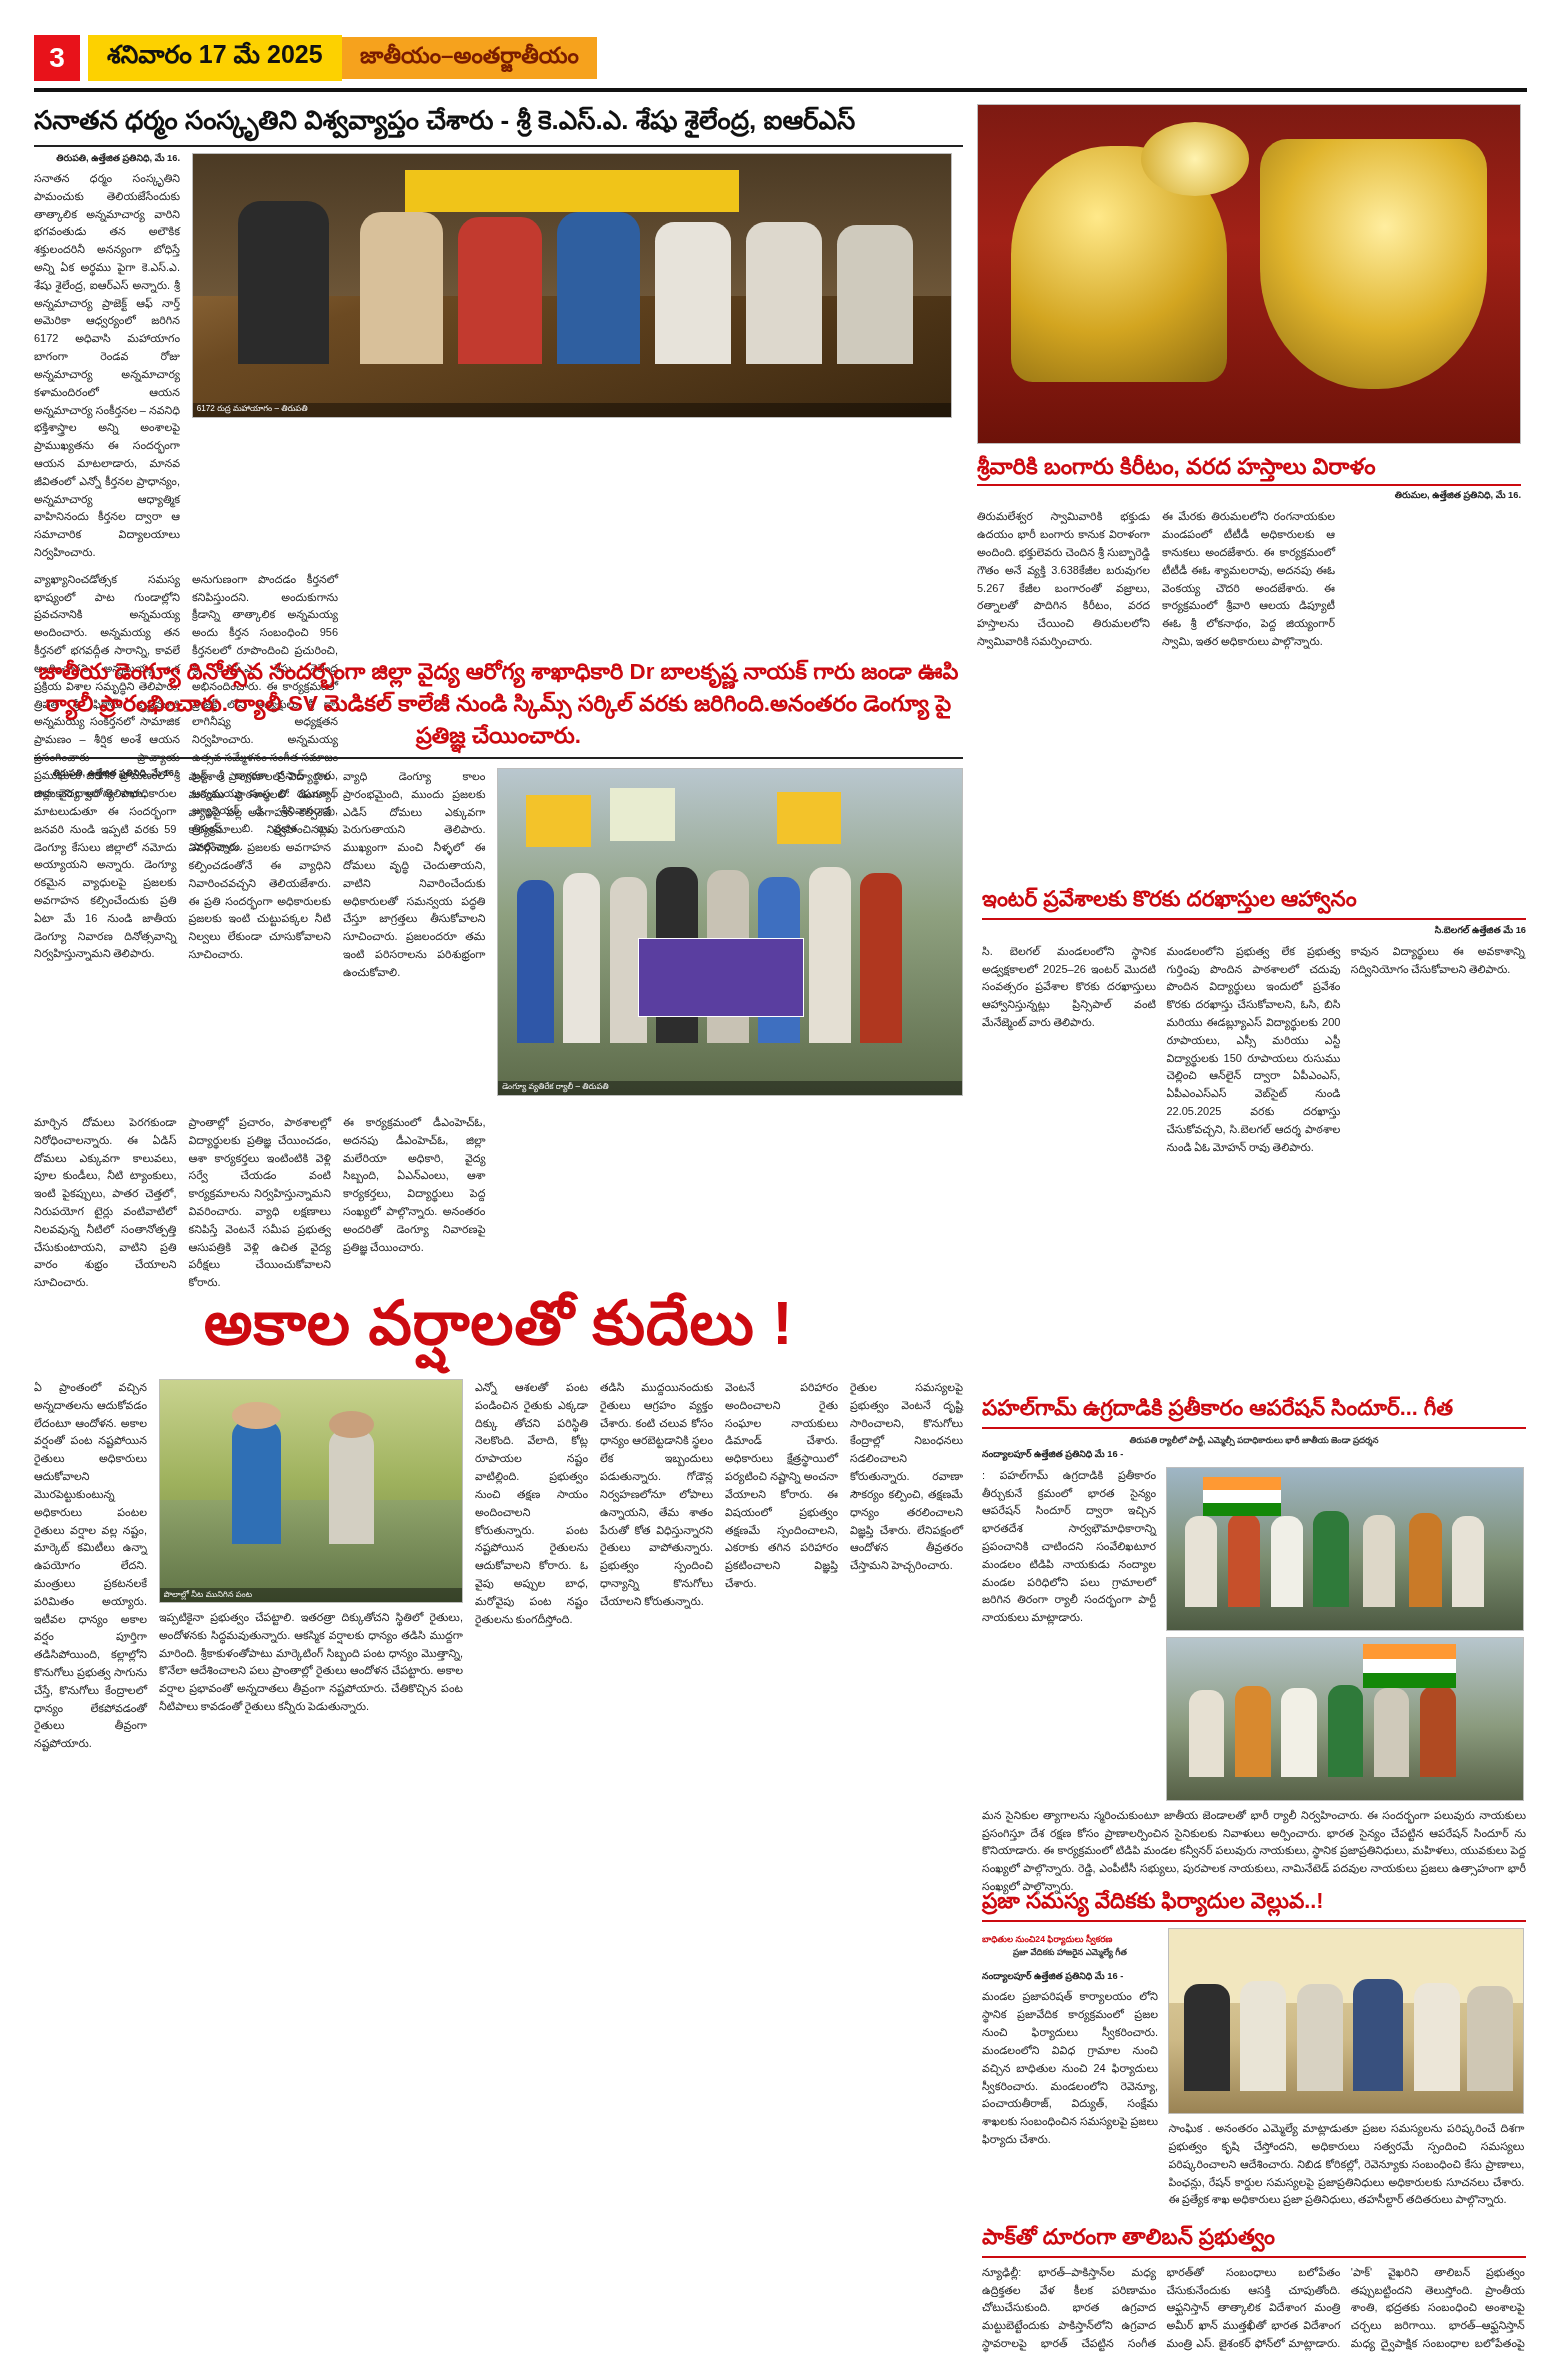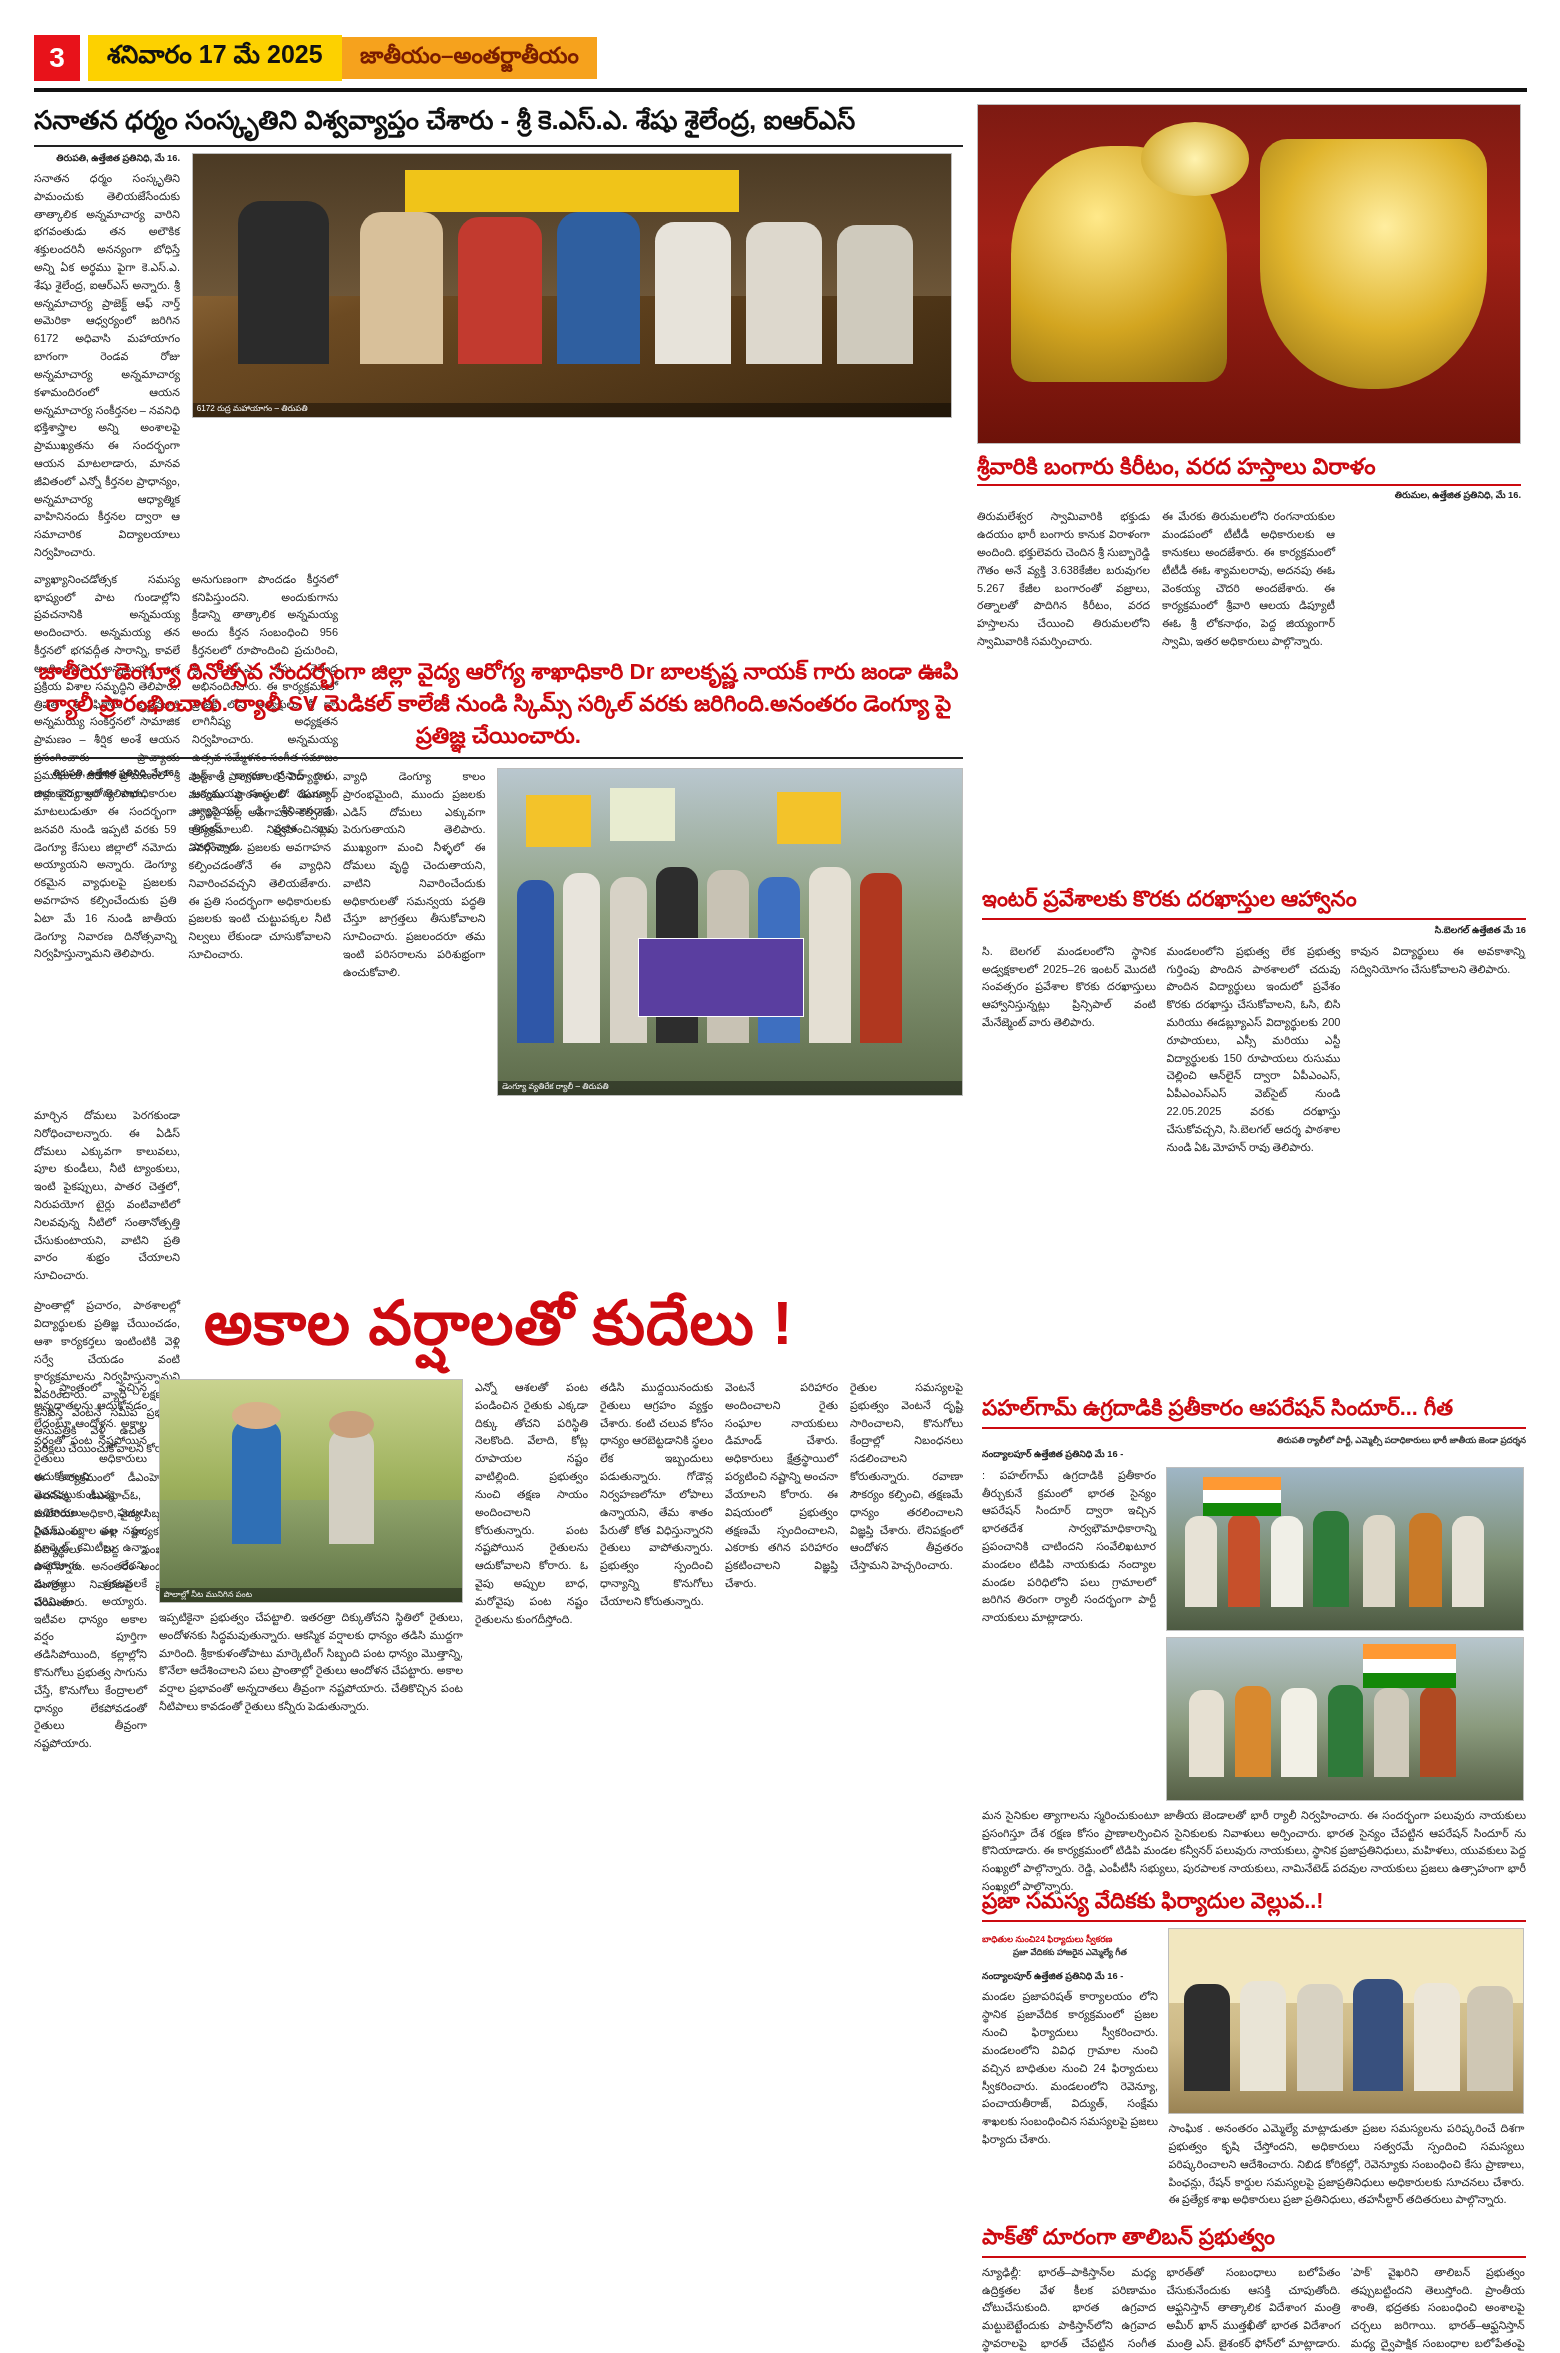--- a/index.html
+++ b/index.html
@@ -209,21 +209,21 @@
 
   
   .secR1 { position: absolute; left: 982px; top: 885px; width: 544px; }
   .secR2 { position: absolute; left: 982px; top: 1394px; width: 544px; }
   .secR3 { position: absolute; left: 982px; top: 1887px; width: 544px; }
   .r-title { font-size: 21.6px; font-weight: bold; color:#cc0a10; line-height: 1.32; }
   .r-cols { display:flex; gap: 10.4px; margin-top: 6px; }
   .r-cols .col { width: 174px; }
   .r-photo-stack { display:flex; flex-direction: column; gap: 6px; }
 
-  .tiny-cap { font-size: 8.6px; color:#333; text-align:right; line-height:1.4; }
+  .tiny-cap { font-size: 8.6px; color:#333; text-align:center; line-height:1.4; }
 
   
   .ph-grad-1 { background: linear-gradient(160deg,#b68a52,#6c4a22 40%,#3a2710); }
   .ph-grad-2 { background: linear-gradient(140deg,#c9a227,#f3d469 35%,#8a6a12 90%); }
   .ph-grad-3 { background: linear-gradient(170deg,#9fb85f,#5d7a35 45%,#2f4418); }
 </style>
 </head>
 <body>
 
 <div class="page">
@@ -322,21 +322,21 @@
           <div style="position:absolute;left:56%;top:33%;width:9%;height:51%;background:#3e6fc0;border-radius:15px 15px 0 0;"></div>
           <div style="position:absolute;left:67%;top:30%;width:9%;height:54%;background:#e4dfd3;border-radius:15px 15px 0 0;"></div>
           <div style="position:absolute;left:78%;top:32%;width:9%;height:52%;background:#b0371f;border-radius:15px 15px 0 0;"></div>
           <div style="position:absolute;left:30%;top:52%;width:36%;height:24%;background:#5a3ea0;border:1.5px solid #fff;"></div>
           <div style="position:absolute;left:6%;top:8%;width:14%;height:16%;background:#f3c32a;"></div>
           <div style="position:absolute;left:24%;top:6%;width:14%;height:16%;background:#e8ecd0;"></div>
           <div style="position:absolute;left:60%;top:7%;width:14%;height:16%;background:#f3c32a;"></div>
           <div class="cap">డెంగ్యూ వ్యతిరేక ర్యాలీ – తిరుపతి</div>
         </div>
       </div>
-      <div class="sec2-body" style="margin-top:11px;flex-direction:column;">
+      <div class="sec2-body" style="margin-top:18px;">
         <div class="col">
           <div class="tel">మార్చిన దోమలు పెరగకుండా నిరోధించాలన్నారు. ఈ ఏడిస్ దోమలు ఎక్కువగా కాలువలు, పూల కుండీలు, నీటి ట్యాంకులు, ఇంటి పైకప్పులు, పాతర చెత్తలో, నిరుపయోగ టైర్లు వంటివాటిలో నిలవవున్న నీటిలో సంతానోత్పత్తి చేసుకుంటాయని, వాటిని ప్రతి వారం శుభ్రం చేయాలని సూచించారు.</div>
         </div>
         <div class="col">
           <div class="tel">ప్రాంతాల్లో ప్రచారం, పాఠశాలల్లో విద్యార్థులకు ప్రతిజ్ఞ చేయించడం, ఆశా కార్యకర్తలు ఇంటింటికి వెళ్లి సర్వే చేయడం వంటి కార్యక్రమాలను నిర్వహిస్తున్నామని వివరించారు. వ్యాధి లక్షణాలు కనిపిస్తే వెంటనే సమీప ప్రభుత్వ ఆసుపత్రికి వెళ్లి ఉచిత వైద్య పరీక్షలు చేయించుకోవాలని కోరారు.</div>
         </div>
         <div class="col">
           <div class="tel">ఈ కార్యక్రమంలో డీఎంహెచ్ఓ, అదనపు డీఎంహెచ్ఓ, జిల్లా మలేరియా అధికారి, వైద్య సిబ్బంది, ఏఎన్ఎంలు, ఆశా కార్యకర్తలు, విద్యార్థులు పెద్ద సంఖ్యలో పాల్గొన్నారు. అనంతరం అందరితో డెంగ్యూ నివారణపై ప్రతిజ్ఞ చేయించారు.</div>
         </div>
         <div style="width:477px;"></div>

